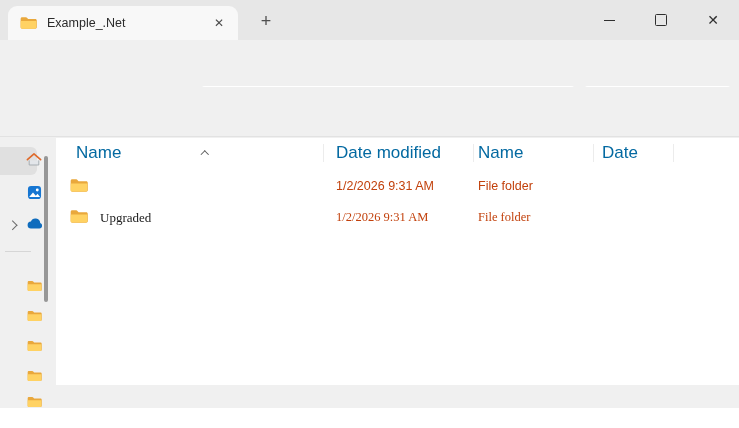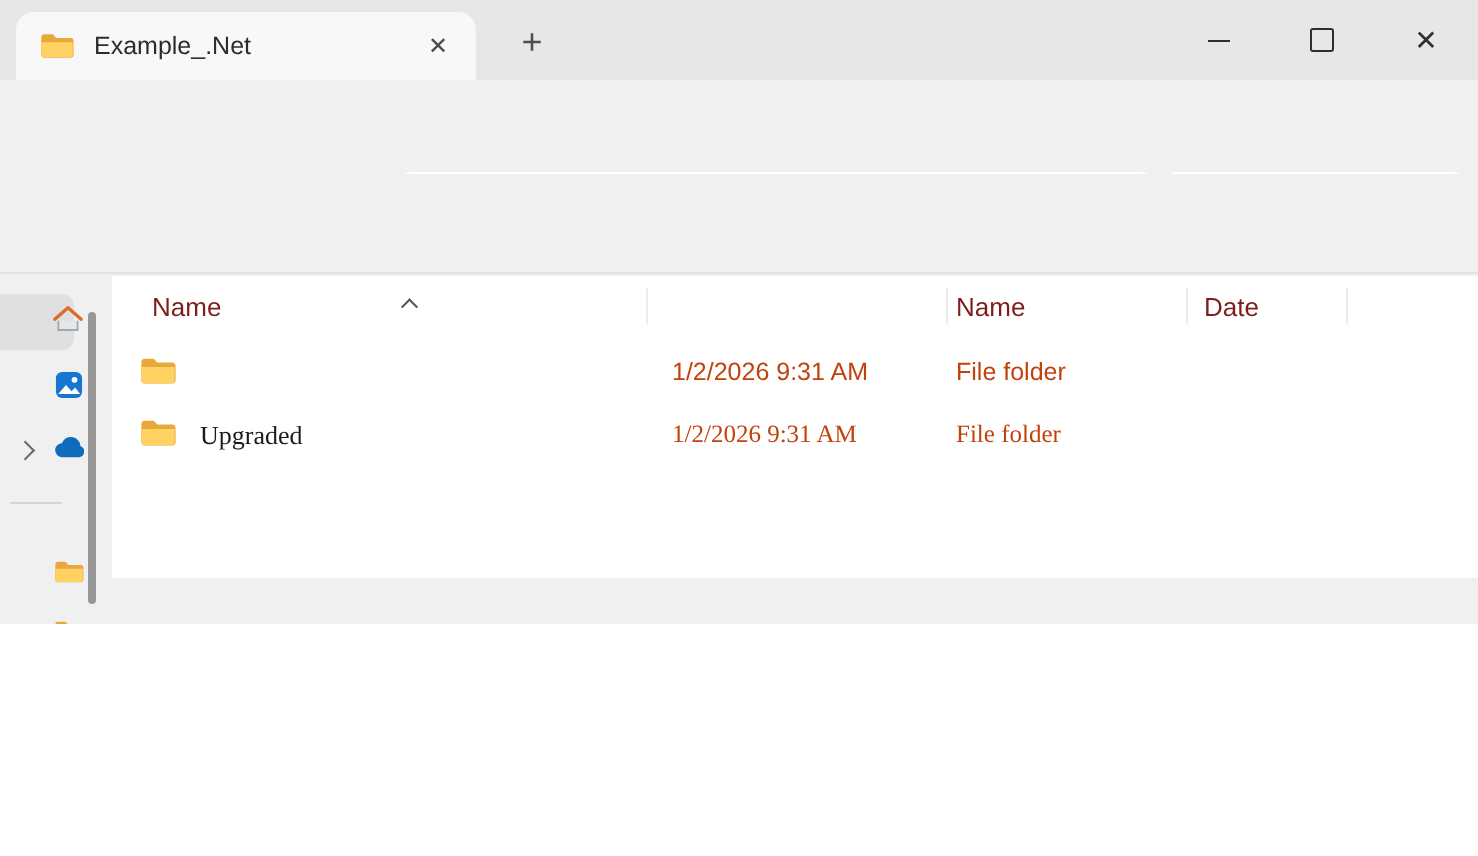--- a/index.html
+++ b/index.html
@@ -1,17 +1,17 @@
 <!DOCTYPE html>
 <html><head>
 <meta charset="utf-8">
 <style>
   html,body{margin:0;padding:0;}
   .window{
-    position:relative;width:739px;height:312px;overflow:hidden;
+    position:relative;width:739px;height:408px;overflow:hidden;
     background:#f0f0f0;font-family:"Liberation Sans",sans-serif;
     -webkit-font-smoothing:antialiased;color:#1f1f1f;
   }
   
   .tabstrip{position:absolute;left:0;top:0;right:0;height:40px;background:#e7e7e7;}
   .tab{position:absolute;left:8px;top:6px;width:230px;height:34px;background:#f8f8f8;
        border-radius:9px 9px 0 0;display:flex;align-items:center;}
   .tab .ticon{margin-left:12px;display:flex;}
   .tab .tlabel{margin-left:10px;font-size:12.5px;color:#2b2b2b;}
   .tab .tclose{position:absolute;right:8px;width:22px;height:22px;display:flex;align-items:center;
@@ -53,21 +53,21 @@
   .viewlines{display:flex;flex-direction:column;gap:2px;margin-right:8px;}
   .viewlines i{display:block;width:13px;height:0;border-top:1.5px solid #2b2b2b;}
   .moredots{font-size:9px;letter-spacing:2px;color:#222;font-weight:bold;}
   
   .sidebar{position:absolute;left:0;top:138px;width:56px;bottom:23px;background:#f0f0f0;}
   .sideitem{position:absolute;}
   .side-sel{position:absolute;left:-8px;top:9px;width:45px;height:28px;background:#e0e0e0;border-radius:6px;}
   .sidescroll{position:absolute;left:44px;top:18px;width:4px;height:146px;background:#979797;border-radius:2px;}
   .sidediv{position:absolute;left:5px;top:113px;width:26px;height:1px;background:#d6d6d6;}
   .filelist{position:absolute;left:56px;top:138px;right:0;bottom:23px;background:#fff;}
-  .colhdr{position:absolute;top:0;height:30px;font-size:13px;color:#7f1d1d;display:flex;align-items:center;}
+  .colhdr{position:absolute;top:0;height:30px;font-size:17px;color:#0369a1;display:flex;align-items:center;}
   .coldiv{position:absolute;top:6px;width:1px;height:18px;background:#ececec;}
   .sortcaret{position:absolute;left:146px;top:5px;color:#555;}
   .sortcaret .chev{width:4.5px;height:4.5px;border-width:1.3px;}
   .frow{position:absolute;left:0;right:0;height:31px;}
   .frow .ficon{position:absolute;left:14px;top:7px;display:flex;}
   .frow .fname{position:absolute;left:44px;top:8px;font-size:13px;color:#1b1b1b;}
   .frow .fdate,.frow .ftype,.frow .fsize{position:absolute;top:8px;font-size:12.5px;color:#c2410c;}
   .frow .fdate{left:280px;} .frow .ftype{left:422px;} .frow .fsize{left:546px;}
   
   .statusbar{position:absolute;left:0;right:0;bottom:0;height:23px;background:#f0f0f0;}
@@ -317,20 +317,21 @@
           <use href="#icon-folder"></use>
         </svg>
       </span>
     <div class="sidescroll"></div>
   </div>
 
   <div class="filelist">
     <div class="colhdr" style="left:20px;">Name</div>
     <span class="sortcaret"><span class="chev up"></span></span>
     <div class="coldiv" style="left:267px;"></div>
+    <div class="colhdr" style="left:280px;">Date modified</div>
     <div class="coldiv" style="left:417px;"></div>
     <div class="colhdr" style="left:422px;">Name</div>
     <div class="coldiv" style="left:537px;"></div>
     <div class="colhdr" style="left:546px;">Date</div>
     <div class="coldiv" style="left:617px;"></div>
 
     <div class="frow" style="top:33px;">
       <span class="ficon">
         <svg width="18" height="15" viewBox="0 0 16 13">
             <use href="#icon-folder"></use>

